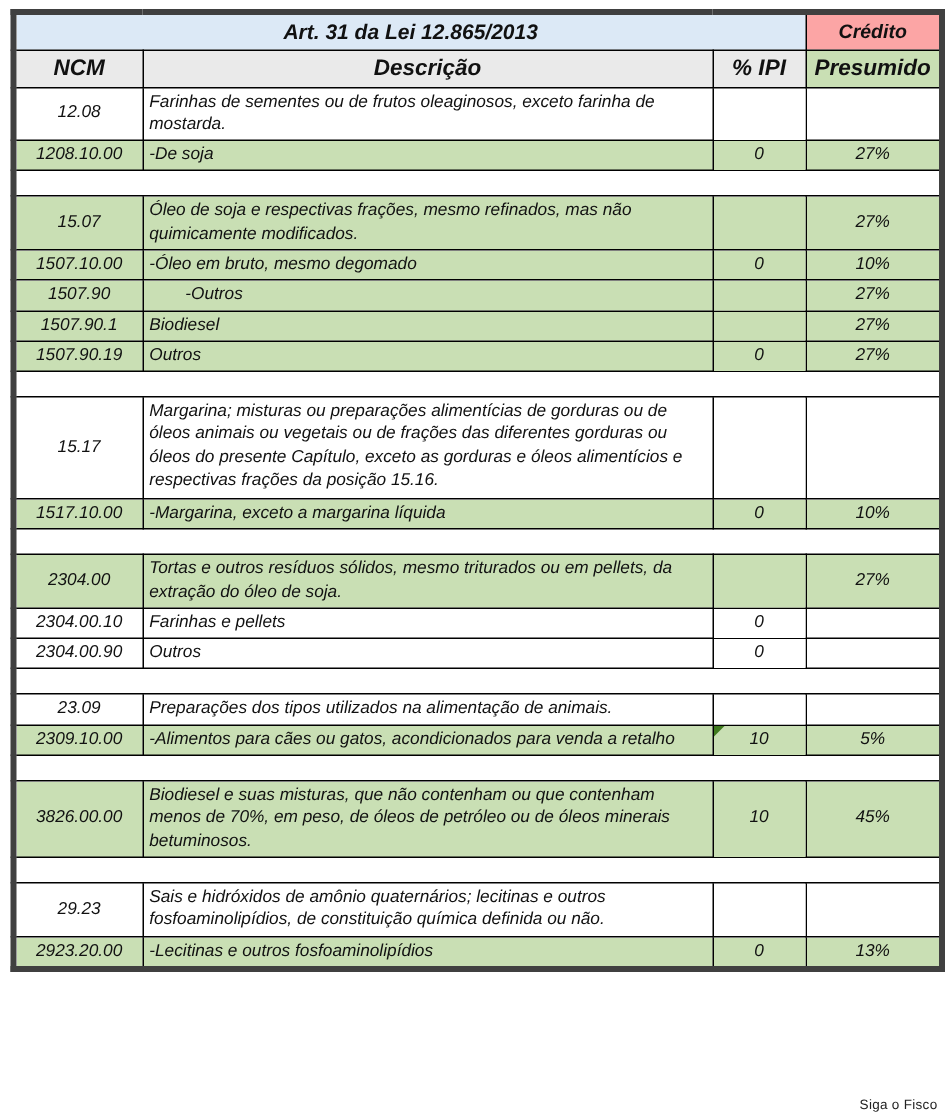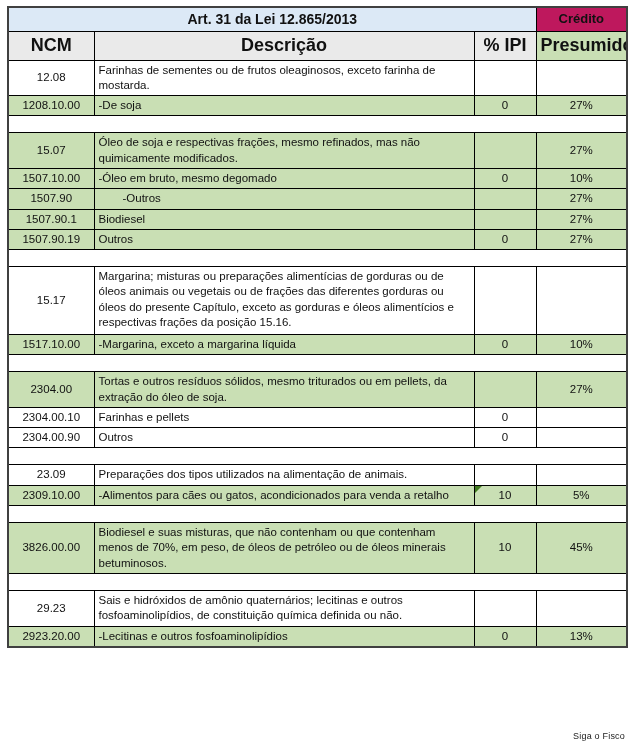--- a/index.html
+++ b/index.html
@@ -20,21 +20,22 @@
     width: 633px;
     height: 743px;
     box-sizing: border-box;
     padding: 6px 7px 0 7px;
   }
 
   table.grid {
     border-collapse: collapse;
     table-layout: fixed;
     width: 619px;
-    border: 2px solid #404040;
+    border: 4px solid #404040;
+    font-style: italic;
   }
 
   table.grid td, table.grid th {
     border: 1px solid #000000;
     padding: 2px 4px;
     font-size: 11.5px;
     font-weight: normal;
     line-height: 1.33;
     vertical-align: middle;
     box-sizing: border-box;
@@ -50,31 +51,31 @@
   
   tr.title-row td.title-cell {
     background: #dce9f6;
     text-align: center;
     font-weight: bold;
     font-size: 14px;
     height: 24px;
     padding: 2px 4px;
   }
   tr.title-row td.cred-head {
-    background: #be185d;
+    background: #fca5a5;
     text-align: center;
     font-weight: bold;
     font-size: 13px;
     line-height: 1.15;
   }
   tr.col-head td {
     background: #eaeaea;
     text-align: center;
     font-weight: bold;
-    font-size: 18px;
+    font-size: 15px;
     height: 23px;
   }
   tr.col-head td.cred-head2 {
     background: #c9dfb4;
   }
 
   
   td.ncm {
     text-align: center;
     font-size: 11.5px;

